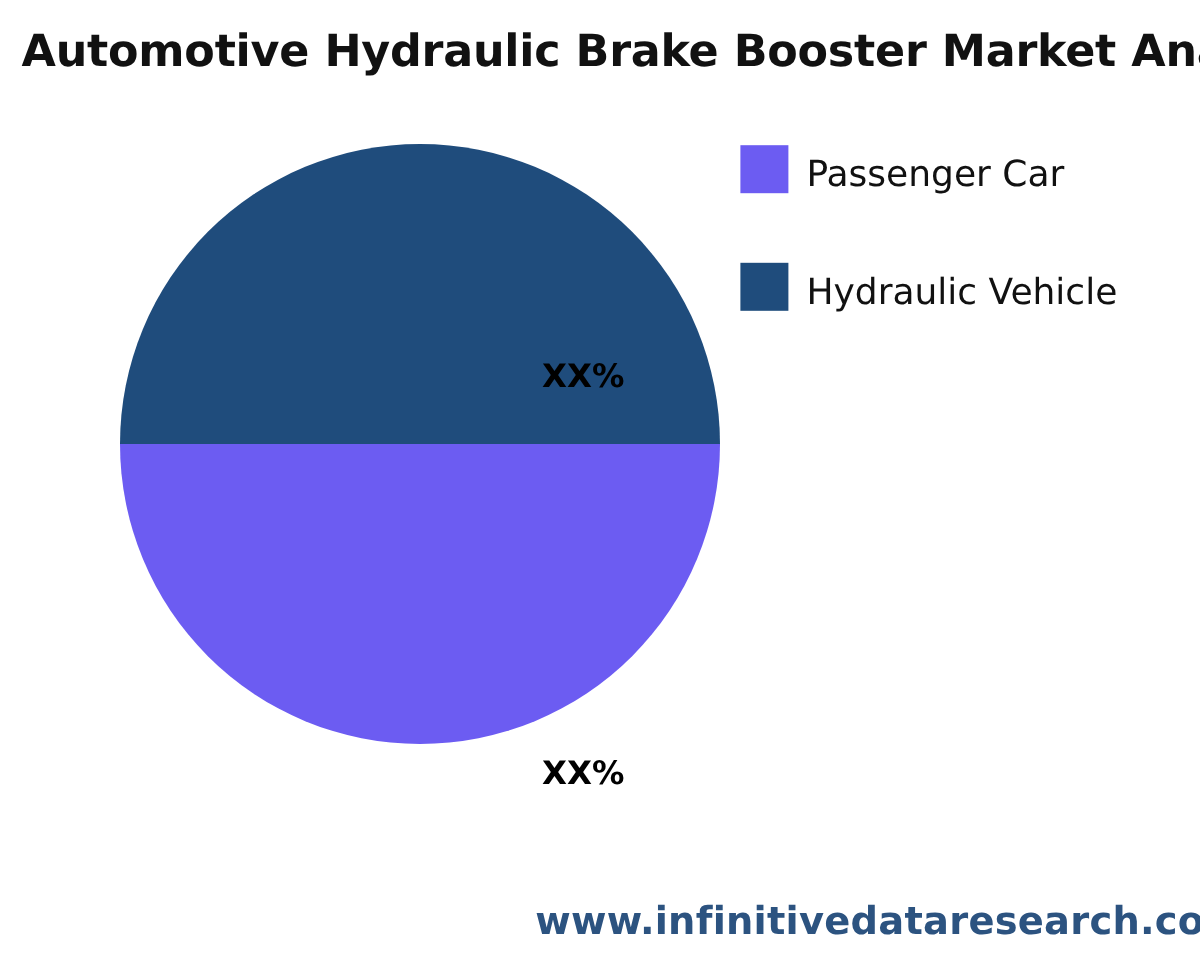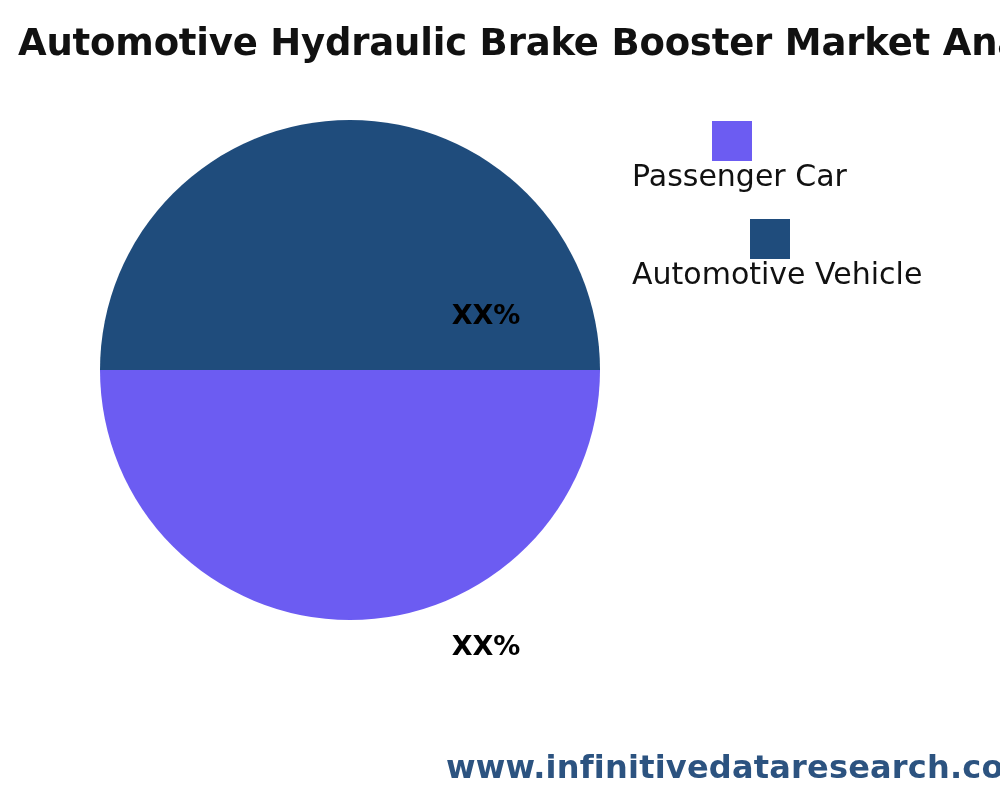--- a/index.html
+++ b/index.html
@@ -64,23 +64,22 @@
   }
   #legend {
     position: absolute;
     left: 617px;
     top: 121px;
     width: 600px;
   }
   .legend-item {
     position: absolute;
     display: flex;
-    align-items: center;
+    align-items: flex-end;
     white-space: nowrap;
-    flex-direction: column;
   }
   .legend-item-0 { left: 0px; top: 0px; }
   .legend-item-1 { left: 0px; top: 98px; }
   .legend-swatch {
     width: 40px;
     height: 40px;
     flex: 0 0 40px;
   }
   .legend-label {
     margin-left: 15px;
@@ -116,19 +115,19 @@
     <div id="slice-label-1" class="slice-label">XX%</div>
   </div>
 
   <div id="legend">
     <div class="legend-item legend-item-0">
       <span class="legend-swatch" id="legend-swatch-0" style="background: rgb(108, 92, 242);"></span>
       <span class="legend-label">Passenger Car</span>
     </div>
     <div class="legend-item legend-item-1">
       <span class="legend-swatch" id="legend-swatch-1" style="background: rgb(31, 76, 124);"></span>
-      <span class="legend-label">Automotive Vehicle</span>
+      <span class="legend-label">Hydraulic Vehicle</span>
     </div>
   </div>
 
   <div id="footer-url" style="color: rgb(44, 83, 128);">www.infinitivedataresearch.com</div>
 
 </div>
 
 </body></html>

